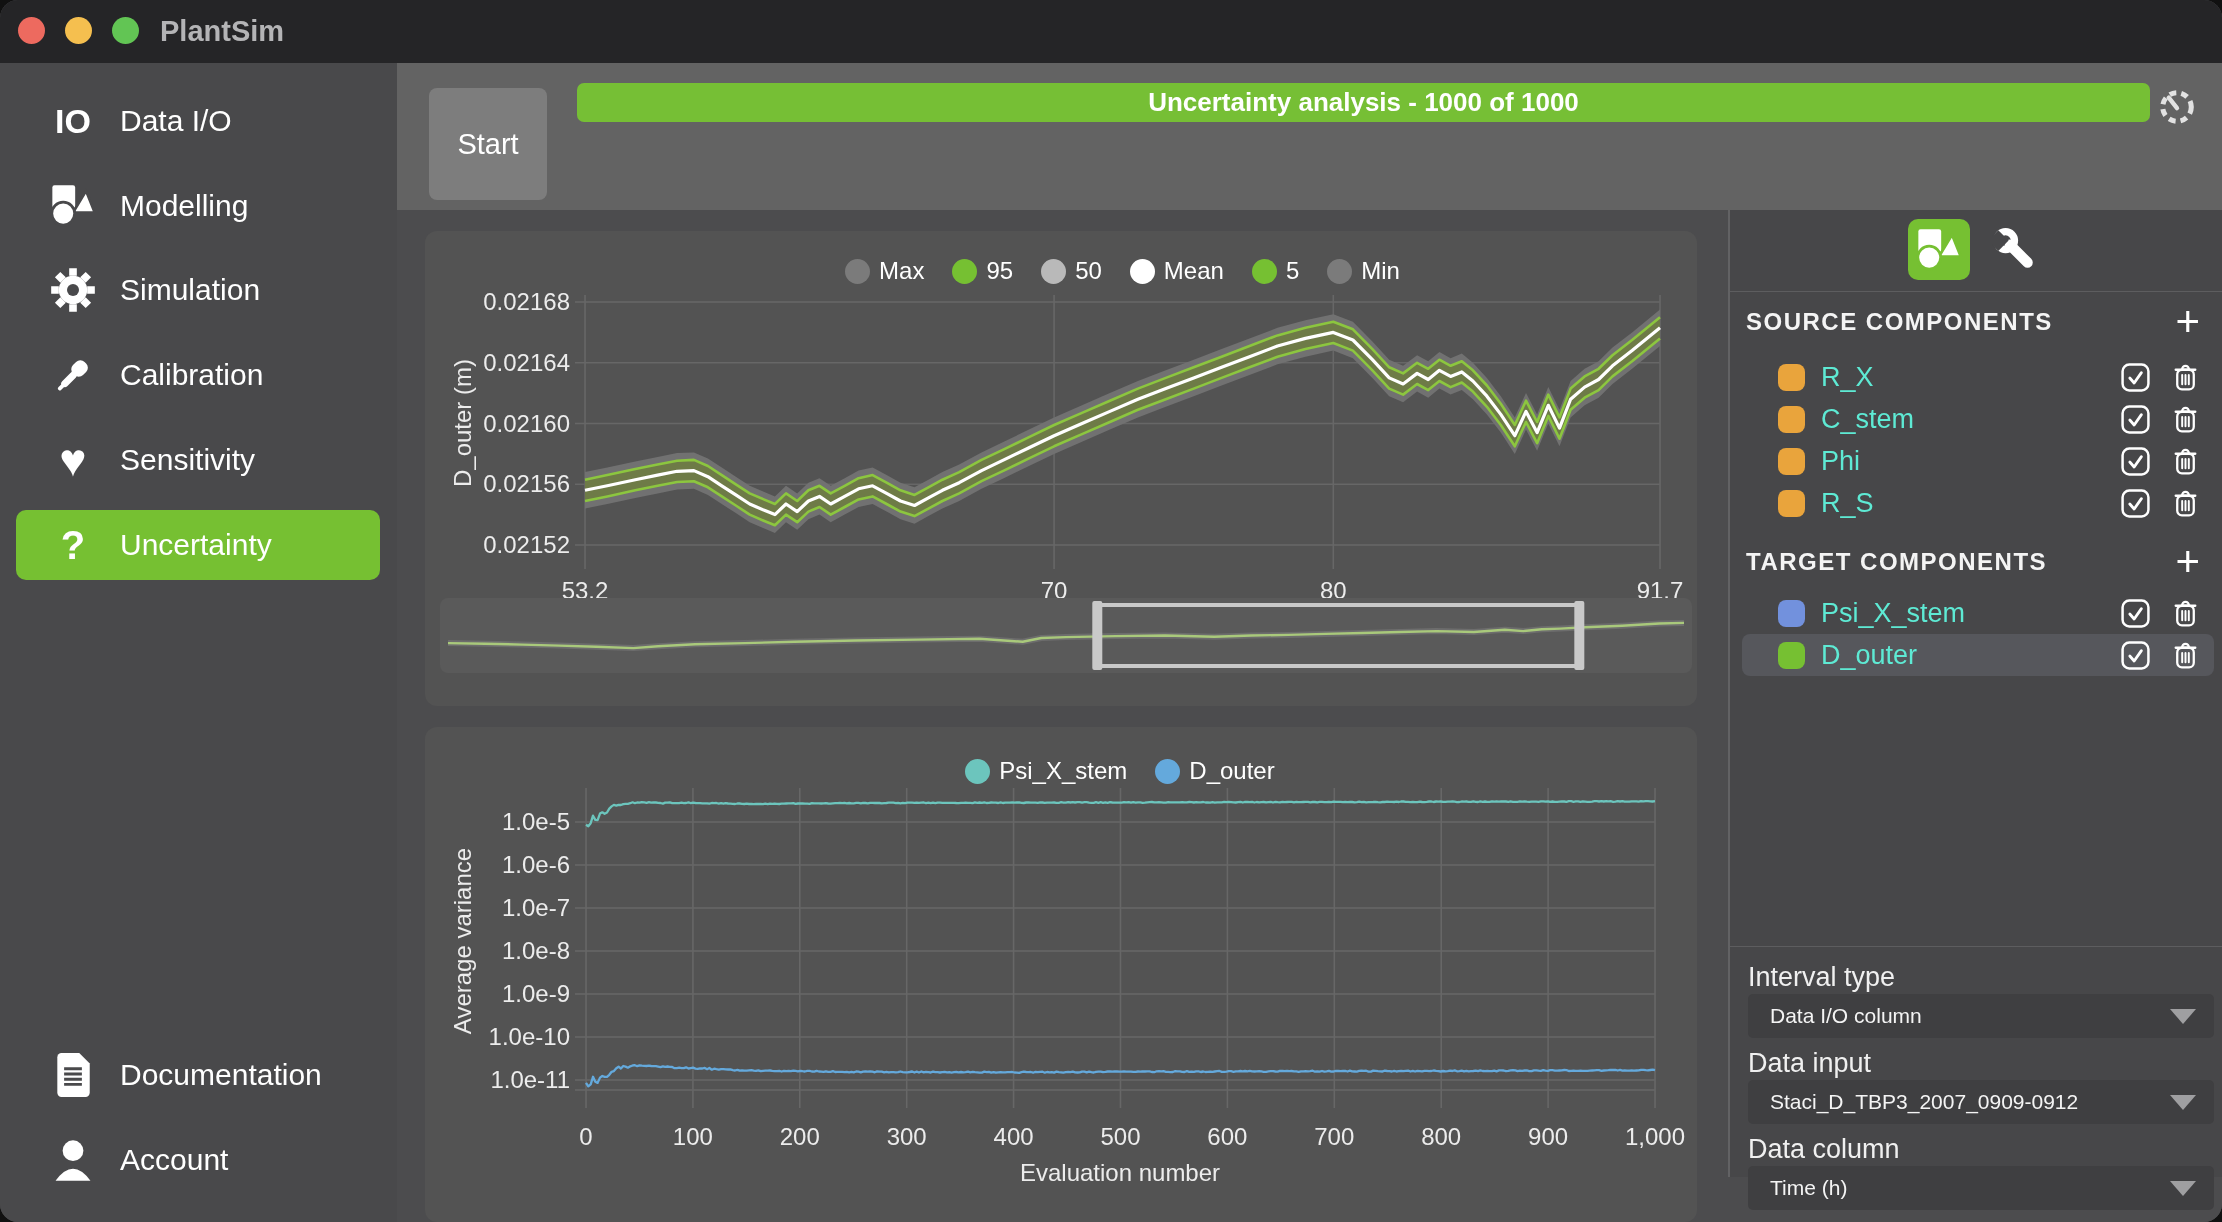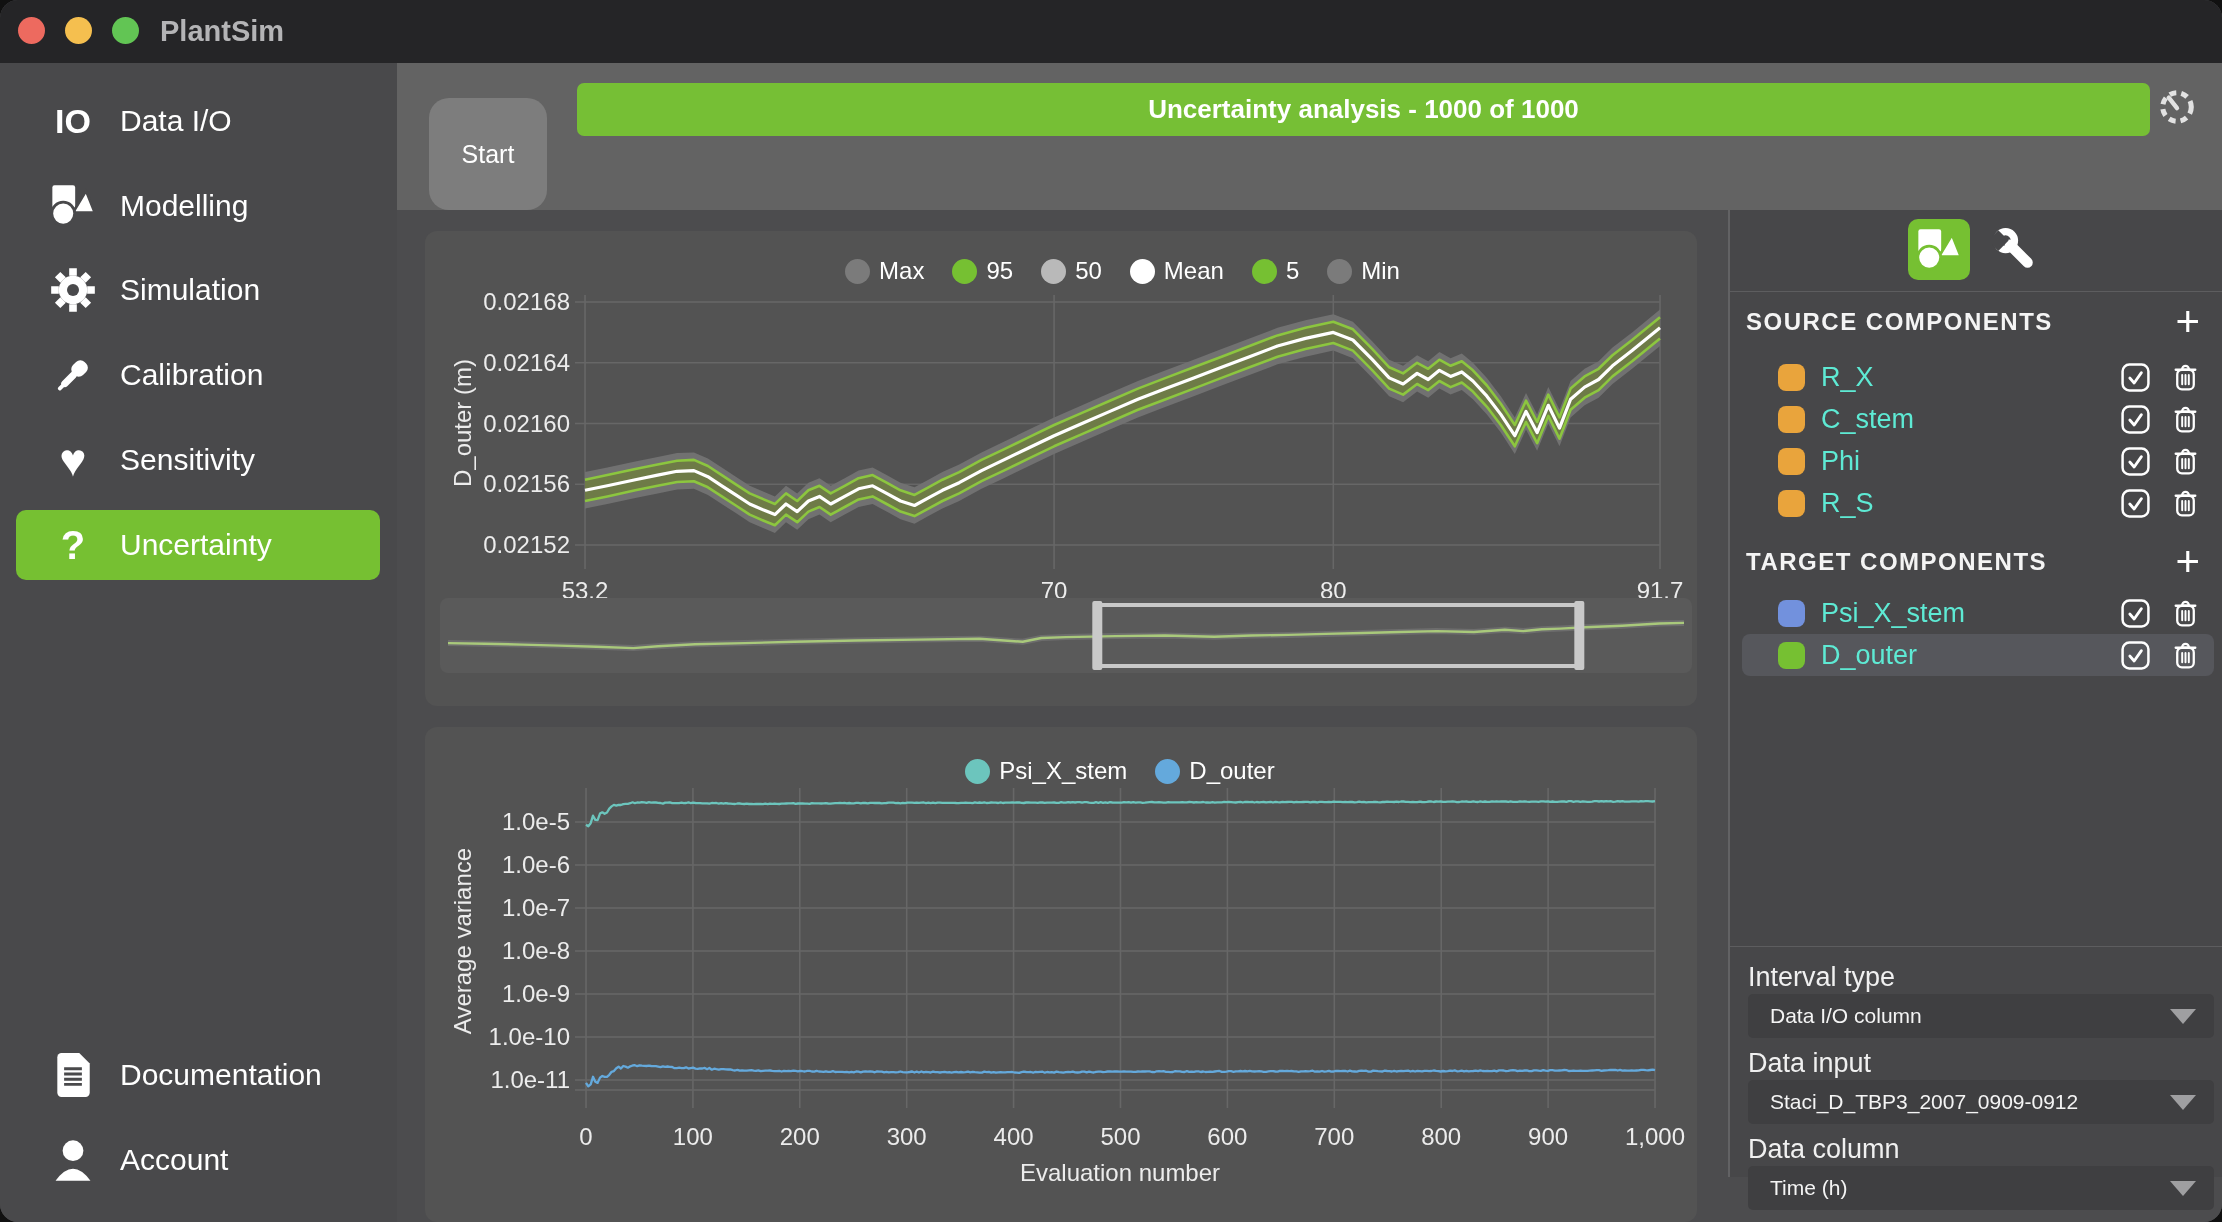--- a/index.html
+++ b/index.html
@@ -10,22 +10,22 @@
   .light{position:absolute;top:17px;width:27px;height:27px;border-radius:50%;}
   .title{position:absolute;left:160px;top:15px;font-size:29px;font-weight:700;color:#b4b4b6;}
   
   .sidebar{position:absolute;left:0;top:63px;width:397px;height:1159px;background:#49494b;}
   .nav-item{position:absolute;left:16px;right:17px;height:70px;border-radius:10px;display:block;}
   .nav-icon{position:absolute;left:28px;top:50%;transform:translateY(-50%);width:58px;height:52px;display:flex;align-items:center;justify-content:center;color:#fff;}
   .nav-label{position:absolute;left:104px;top:50%;transform:translateY(-50%);font-size:30px;color:#fff;font-weight:400;white-space:nowrap;}
   .icon-text{font-weight:700;color:#fff;}
   
   .toolbar{position:absolute;left:397px;top:63px;width:1825px;height:147px;background:#636363;}
-  .start-btn{position:absolute;left:32px;top:35px;width:118px;height:112px;background:#7d7d7d;border-radius:20px;color:#fff;font-size:25px;display:flex;align-items:center;justify-content:center;}
-  .progressbar{position:absolute;left:180px;top:20px;width:1573px;height:53px;border-radius:7px;display:flex;align-items:center;justify-content:center;color:#fff;font-size:26px;font-weight:600;}
+  .start-btn{position:absolute;left:32px;top:25px;width:118px;height:112px;background:#7d7d7d;border-radius:8px;color:#fff;font-size:29px;display:flex;align-items:center;justify-content:center;}
+  .progressbar{position:absolute;left:180px;top:20px;width:1573px;height:39px;border-radius:7px;display:flex;align-items:center;justify-content:center;color:#fff;font-size:26px;font-weight:600;}
   .gauge{position:absolute;left:1758px;top:22px;width:44px;height:44px;}
   
   .content{position:absolute;left:397px;top:210px;width:1825px;height:1012px;background:#4c4c4e;}
   .panel{position:absolute;background:#535353;border-radius:12px;overflow:hidden;}
   .mini-panel{position:absolute;left:43px;top:388px;width:1252px;height:75px;background:#5a5a5a;border-radius:8px;}
   .legend{position:absolute;display:flex;justify-content:center;align-items:center;gap:28px;}
   .legend-item{display:flex;align-items:center;gap:9px;}
   .legend-dot{width:25px;height:25px;border-radius:50%;}
   .legend-label{font-size:24px;color:#fff;text-align:center;}
   .tick-y{position:absolute;width:130px;text-align:right;font-size:24px;color:#ececec;}

